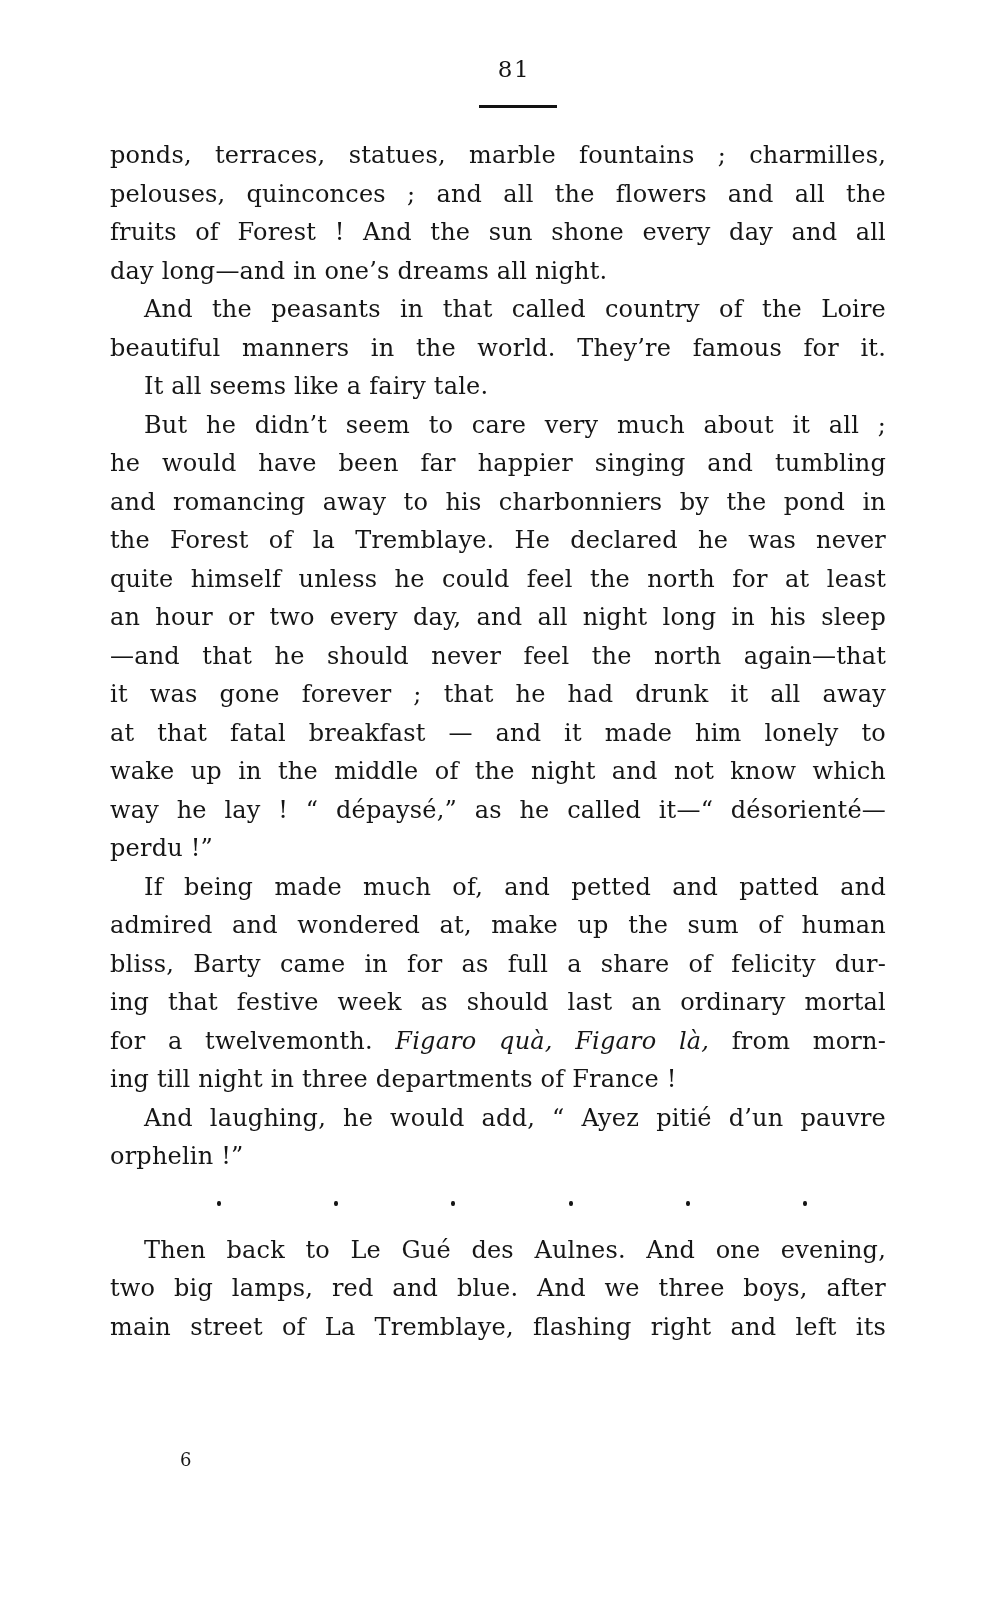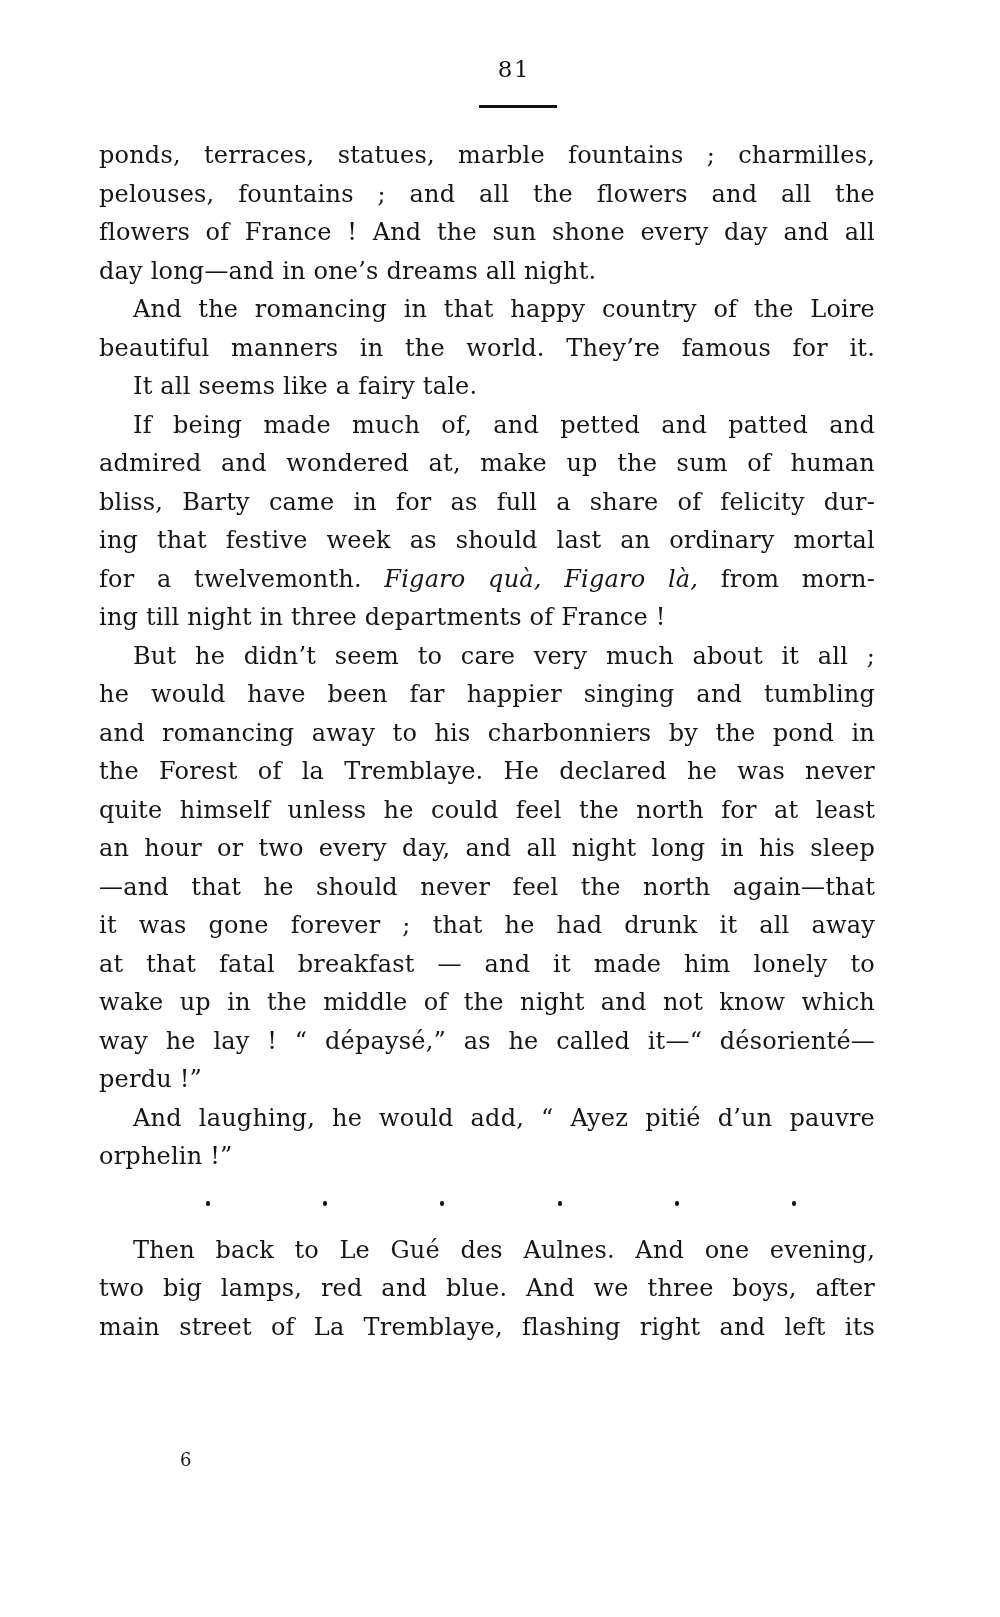--- a/index.html
+++ b/index.html
@@ -12,21 +12,21 @@
   }
   .page-number {
     position:absolute; top:56px; left:0; width:1028px;
     text-align:center; font-size:23px; letter-spacing:1.5px;
   }
   .page-rule {
     position:absolute; top:105px; left:479px; width:78px; height:3px;
     background:#121212;
   }
   .text-block {
-    position:absolute; left:99px; top:136px; width:776px;
+    position:absolute; left:110px; top:136px; width:776px;
     font-size:24px; line-height:38.5px; letter-spacing:0.2px;
   }
   .paragraph { margin:0; }
   .line { min-height:38.5px; }
   .line.just { text-align:justify; text-align-last:justify; }
   .line.flush { text-align:center; text-align-last:left; }
   .line.indent { text-indent:34px; }
   .line em { font-style:italic; }
   .section-break { height:55px; display:flex; align-items:center; }
   .section-break-row {
@@ -43,52 +43,52 @@
 </style>
 </head>
 <body>
 
 <div class="page">
   <div class="page-number">81</div>
   <div class="page-rule"></div>
   <div class="text-block">
       <div class="paragraph">
         <div class="line just"><span>ponds, terraces, statues, marble fountains ; charmilles,</span></div>
-        <div class="line just"><span>pelouses, fountains ; and all the flowers and all the</span></div>
-        <div class="line just"><span>flowers of France !  And the sun shone every day and all</span></div>
+        <div class="line just"><span>pelouses, quinconces ; and all the flowers and all the</span></div>
+        <div class="line just"><span>fruits of Forest !  And the sun shone every day and all</span></div>
         <div class="line flush"><span>day long—and in one’s dreams all night.</span></div>
       </div>
       <div class="paragraph">
-        <div class="line just indent"><span>And the romancing in that happy country of the Loire</span></div>
+        <div class="line just indent"><span>And the peasants in that called country of the Loire</span></div>
         <div class="line just"><span>beautiful manners in the world.  They’re famous for it.</span></div>
       </div>
       <div class="paragraph">
         <div class="line flush indent"><span>It all seems like a fairy tale.</span></div>
-      </div>
-      <div class="paragraph">
-        <div class="line just indent"><span>If being made much of, and petted and patted and</span></div>
-        <div class="line just"><span>admired and wondered at, make up the sum of human</span></div>
-        <div class="line just"><span>bliss, Barty came in for as full a share of felicity dur-</span></div>
-        <div class="line just"><span>ing that festive week as should last an ordinary mortal</span></div>
-        <div class="line just"><span>for a twelvemonth.  </span><em>Figaro quà, Figaro là,</em><span> from morn-</span></div>
-        <div class="line flush"><span>ing till night in three departments of France !</span></div>
       </div>
       <div class="paragraph">
         <div class="line just indent"><span>But he didn’t seem to care very much about it all ;</span></div>
         <div class="line just"><span>he would have been far happier singing and tumbling</span></div>
         <div class="line just"><span>and romancing away to his charbonniers by the pond in</span></div>
         <div class="line just"><span>the Forest of la Tremblaye.  He declared he was never</span></div>
         <div class="line just"><span>quite himself unless he could feel the north for at least</span></div>
         <div class="line just"><span>an hour or two every day, and all night long in his sleep</span></div>
         <div class="line just"><span>—and that he should never feel the north again—that</span></div>
         <div class="line just"><span>it was gone forever ; that he had drunk it all away</span></div>
         <div class="line just"><span>at that fatal breakfast — and it made him lonely to</span></div>
         <div class="line just"><span>wake up in the middle of the night and not know which</span></div>
         <div class="line just"><span>way he lay !  “ dépaysé,” as he called it—“ désorienté—</span></div>
         <div class="line flush"><span>perdu !”</span></div>
+      </div>
+      <div class="paragraph">
+        <div class="line just indent"><span>If being made much of, and petted and patted and</span></div>
+        <div class="line just"><span>admired and wondered at, make up the sum of human</span></div>
+        <div class="line just"><span>bliss, Barty came in for as full a share of felicity dur-</span></div>
+        <div class="line just"><span>ing that festive week as should last an ordinary mortal</span></div>
+        <div class="line just"><span>for a twelvemonth.  </span><em>Figaro quà, Figaro là,</em><span> from morn-</span></div>
+        <div class="line flush"><span>ing till night in three departments of France !</span></div>
       </div>
       <div class="paragraph">
         <div class="line just indent"><span>And laughing, he would add, “ Ayez pitié d’un pauvre</span></div>
         <div class="line flush"><span>orphelin !”</span></div>
       </div>
       <div class="section-break">
         <div class="section-break-row">
           <span class="section-break-dot"></span>
           <span class="section-break-dot"></span>
           <span class="section-break-dot"></span>

